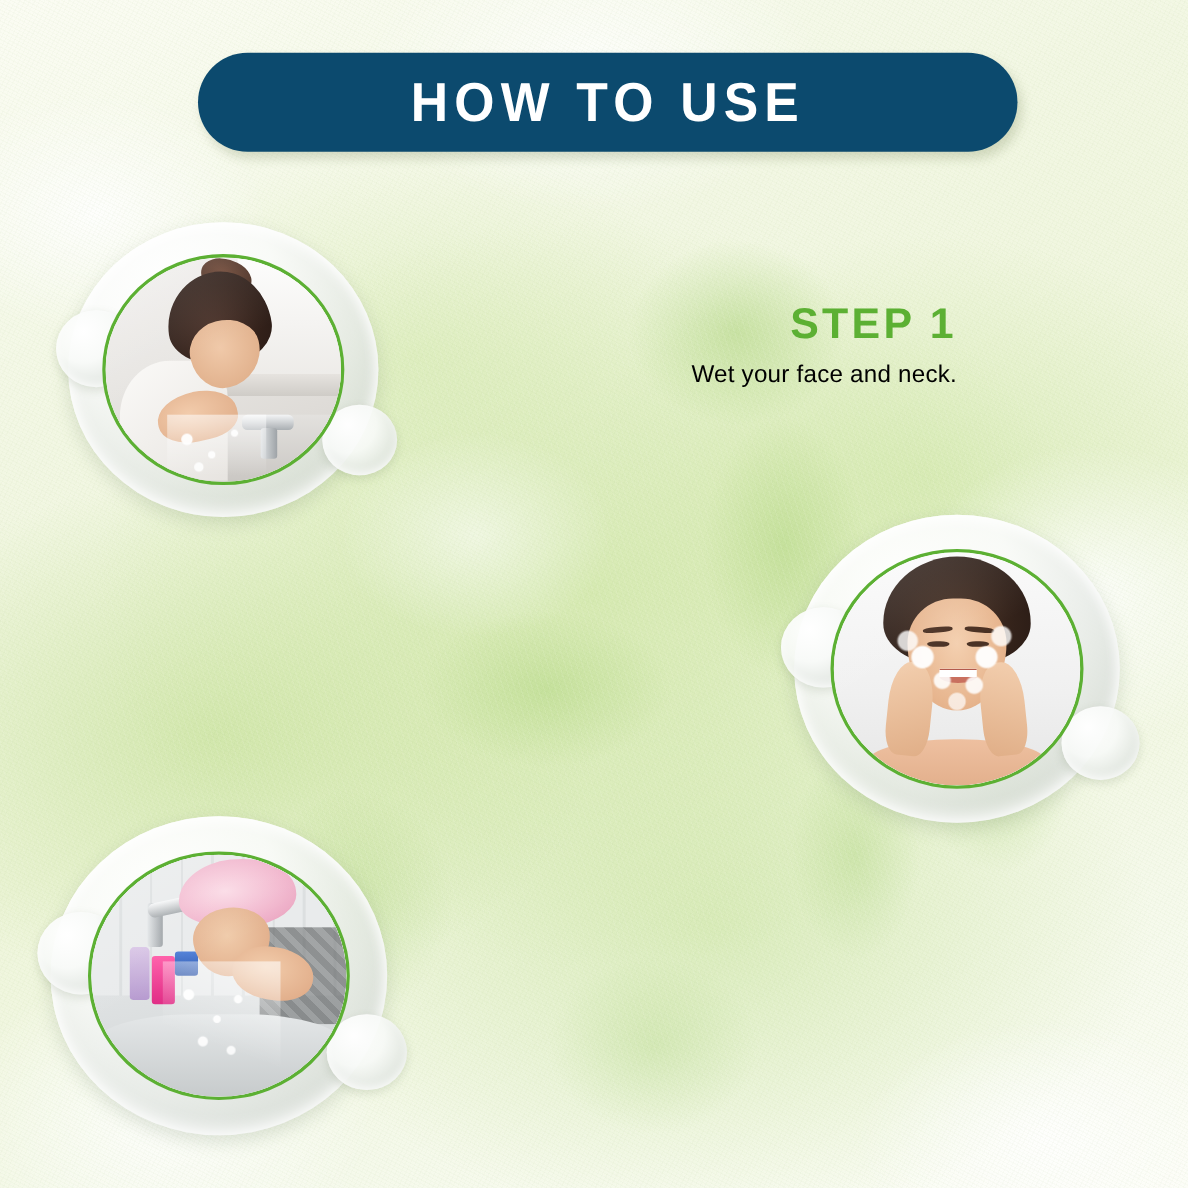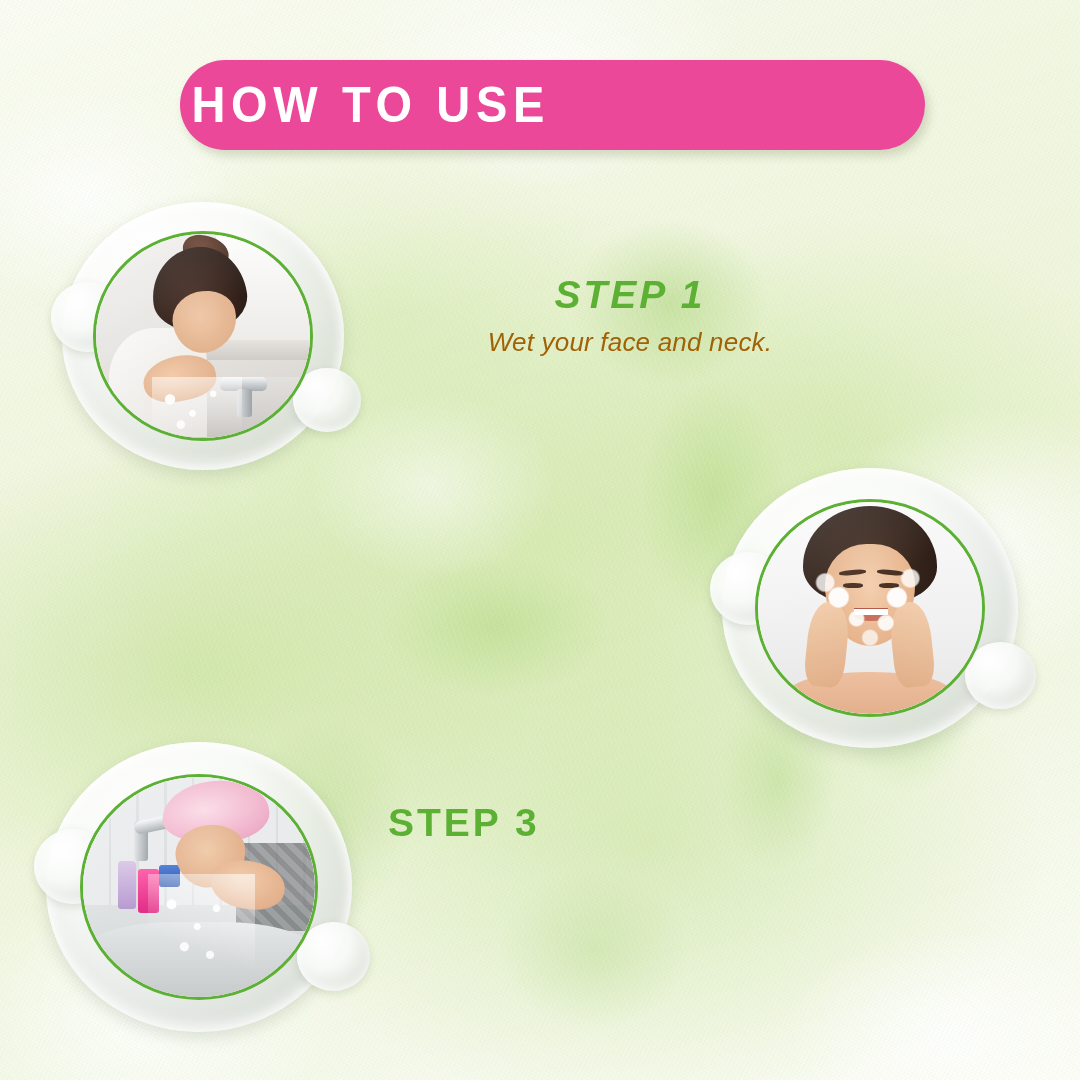--- a/index.html
+++ b/index.html
@@ -54,24 +54,24 @@
   .bg-grain{
     opacity:.30;
     background-image:
       repeating-linear-gradient(27deg,  rgba(120,160,80,.10) 0 1px, rgba(255,255,255,0) 1px 3px),
       repeating-linear-gradient(117deg, rgba(120,160,80,.08) 0 1px, rgba(255,255,255,0) 1px 4px),
       repeating-linear-gradient(72deg,  rgba(255,255,255,.26) 0 1px, rgba(255,255,255,0) 1px 5px);
   }
 
   
   .banner{
-    position:absolute;left:180px;top:60px;width:745px;height:90px;
-    background:#ec4899;border-radius:46px;
+    position:absolute;left:180px;top:48px;width:745px;height:90px;
+    background:#0c4a6e;border-radius:46px;
     box-shadow:4px 6px 10px rgba(90,110,60,.22);
-    display:flex;align-items:center;
+    display:flex;align-items:center;justify-content:center;
   }
   .banner-text{
     color:#ffffff;font-weight:bold;
     font-size:50px;letter-spacing:6px;
     font-family:"Liberation Sans", sans-serif;
     transform:scaleX(.94);
     white-space:nowrap;
   }
 
   
@@ -107,28 +107,28 @@
 
   
   .step-label{
     font-family:"Liberation Sans", sans-serif;
     font-weight:bold;color:#5cb033;
     font-size:39px;letter-spacing:3px;line-height:1.05;
     margin:0 0 10px 0;
   }
   .step-desc{
     font-family:"Liberation Sans", sans-serif;
-    color:#a16207;font-size:26px;line-height:1.28;
+    color:#000000;font-size:22px;line-height:1.28;
     font-weight:400;letter-spacing:.2px;margin:0;
     white-space:pre-line;
   }
 
   
   #step-1 .bubble{left:62px;top:202px;width:282px;height:268px;}
-  #step-1 .text{position:absolute;left:390px;top:275px;width:480px;text-align:center;font-style:italic;}
+  #step-1 .text{position:absolute;left:390px;top:275px;width:480px;text-align:right;}
 
   #step-2 .bubble{left:722px;top:468px;width:296px;height:280px;}
   #step-2 .text{position:absolute;left:240px;top:537px;width:466px;text-align:right;}
 
   #step-3 .bubble{left:46px;top:742px;width:306px;height:290px;}
   #step-3 .text{position:absolute;left:388px;top:803px;width:500px;text-align:left;}
 
   
   .ph{position:absolute;inset:0;}
 
@@ -324,17 +324,16 @@
           <div class="p3-tap"></div>
           <div class="p3-towel"></div>
           <div class="p3-face"></div>
           <div class="p3-hand"></div>
           <div class="p3-water"></div>
           <div class="photo-gloss"></div>
         </div>
       </div>
     </div>
     <div class="text">
-      <p class="step-label">STEP 3</p>
     </div>
   </div>
 
 </div>
 
 </body></html>

